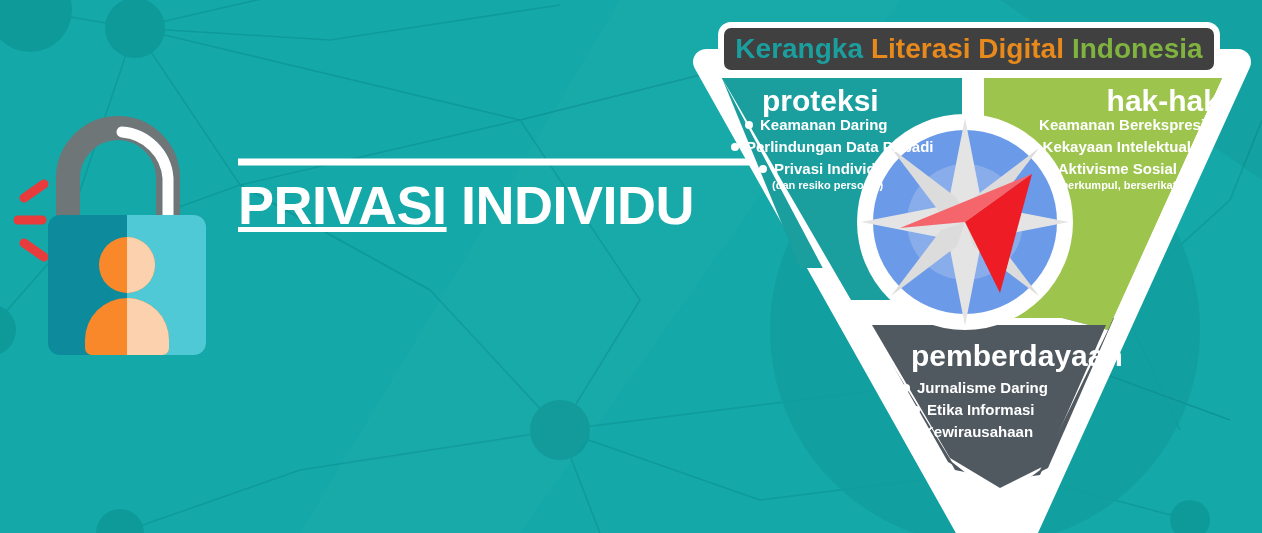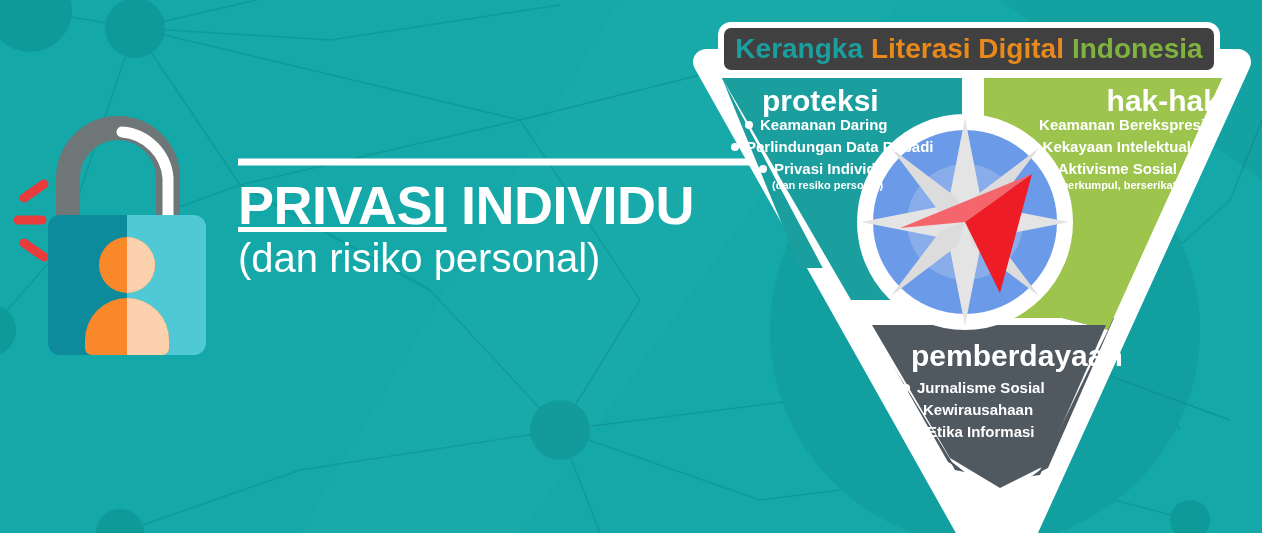--- a/index.html
+++ b/index.html
@@ -258,21 +258,20 @@
         <path d="M117 188 a42 42 0 0 0 -42 42 V238 a7 7 0 0 0 7 7 h70 a7 7 0 0 0 7 -7 V230 a42 42 0 0 0 -42 -42 Z" fill="#fbd2ad"></path>
       </g>
     </g>
   </svg>
 
   <div id="headline">
     <div class="l1">
       <span class="b">PRIVASI</span>
       <span class="n">INDIVIDU</span>
     </div>
-    <div class="l2">(dan risiko personal)</div>
   </div>
 
   <div id="title-card">
     <span style="color:#1b9e9e">Kerangka</span>
     <span style="color:#e8891c">Literasi Digital</span>
     <span style="color:#7fb23f">Indonesia</span>
   </div>
 
   <div class="panel-title" id="t-proteksi">proteksi</div>
   <div class="bullets left" id="b-proteksi">
@@ -305,25 +304,25 @@
       <span>Aktivisme Sosial</span>
       <span class="dot"></span>
     </div>
     <div class="sub">(berkumpul, berserikat)</div>
   </div>
 
   <div class="panel-title" id="t-pember">pemberdayaan</div>
   <div class="bullets left" id="b-pember">
     <div class="row r1">
       <span class="dot"></span>
-      <span>Jurnalisme Sosial</span>
+      <span>Jurnalisme Daring</span>
+    </div>
+    <div class="row r3">
+      <span class="dot"></span>
+      <span>Etika Informasi</span>
     </div>
     <div class="row r2">
       <span class="dot"></span>
       <span>Kewirausahaan</span>
     </div>
-    <div class="row r3">
-      <span class="dot"></span>
-      <span>Etika Informasi</span>
-    </div>
   </div>
 
 </div>
 
 </body></html>

